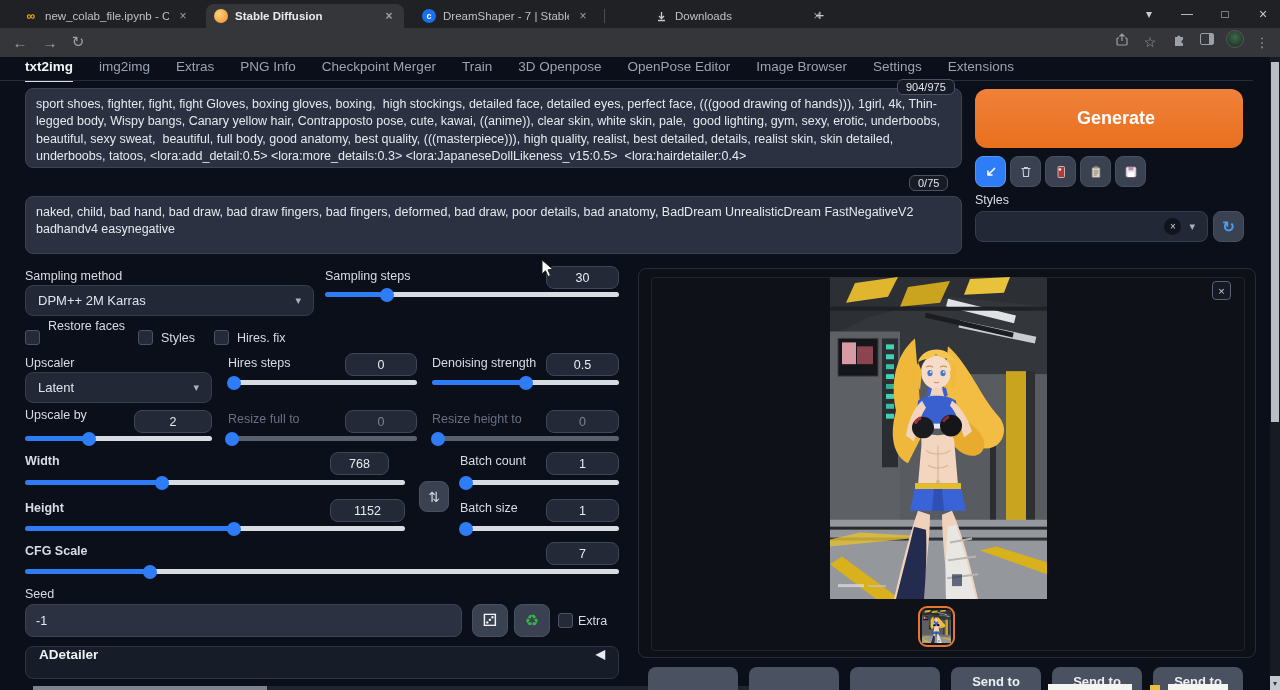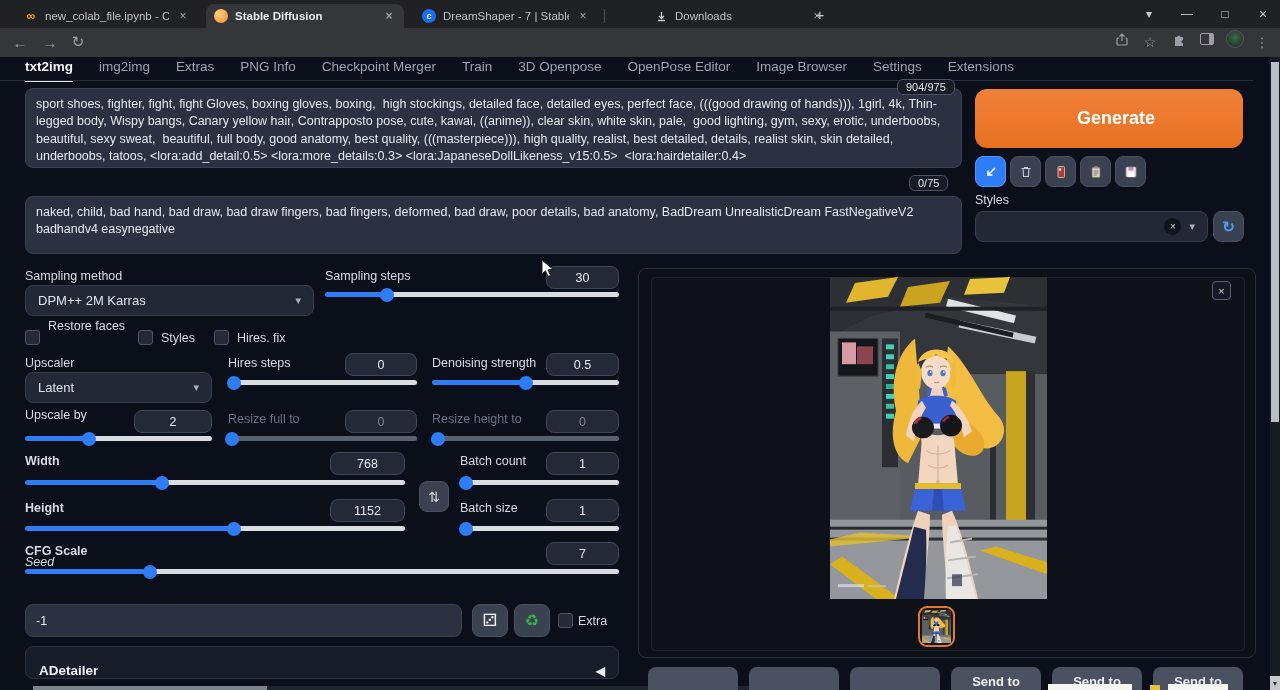--- a/index.html
+++ b/index.html
@@ -56,21 +56,21 @@
              font-size:12.5px; padding:0 10px; outline:none; }
   .slider{ height:5px; border-radius:3px;
            background:linear-gradient(to right,#2e7cf6 var(--p,0%),#d9dce1 var(--p,0%)); }
   .slider::after{ content:""; position:absolute; left:var(--p,0%); top:50%;
            transform:translate(-50%,-50%); width:14px; height:14px; border-radius:50%;
            background:#2e7cf6; }
   .slider.disabled{ background:linear-gradient(to right,#59616f var(--p,0%),#59616f var(--p,0%)); }
   .cb{ width:15px; height:15px; border-radius:3px; background:#242a37; border:1px solid #4a5366; }
 
   .accordion{ background:#161c28; border:1px solid #2c3443; border-radius:8px; display:flex;
-              align-items:flex-end; padding:0 13px; color:#eef1f5; font-size:13.5px; font-weight:700; }
+              align-items:flex-start; padding:0 13px; color:#eef1f5; font-size:13.5px; font-weight:700; }
   .accordion .arrow{ margin-left:auto; color:#e8ebf0; font-size:12px; }
 
   .result{ border:1px solid #262d39; border-radius:8px; background:#0d1017; }
   .gallery{ border:1px solid #1e242f; border-radius:4px; background:#0e1118; }
   .imgclose{ width:19px; height:19px; border:1px solid #5a6173; border-radius:4px; color:#cfd4dc;
              font-size:11px; display:flex; align-items:center; justify-content:center; background:#141925; }
   .thumbwrap{ border:2px solid #e8772e; border-radius:9px; padding:2px; background:#12161f; }
   .footbtn{ flex:1; background:#4a5262; border-radius:8px; color:#edeff3; font-size:13px;
             font-weight:700; text-align:center; padding-top:7px; line-height:1.25; overflow:hidden; }
 
@@ -245,21 +245,21 @@
 
   <div class="abs lbl dim" style="left:228px;top:412px;">Resize full to</div>
   <input class="abs numbox dim" style="left: 345px; top: 410px; width: 72px; height: 23px;" value="0">
   <div class="abs slider disabled" style="left: 228px; top: 436px; width: 189px; --p: 2%;"></div>
 
   <div class="abs lbl dim" style="left:432px;top:412px;">Resize height to</div>
   <input class="abs numbox dim" style="left: 546px; top: 410px; width: 73px; height: 23px;" value="0">
   <div class="abs slider disabled" style="left: 432px; top: 436px; width: 187px; --p: 3%;"></div>
 
   <div class="abs lbl" style="left:25px;top:454px;font-weight:700;">Width</div>
-  <input class="abs numbox" style="left: 330px; top: 452px; width: 75px; height: 23px;" value="768">
+  <input class="abs numbox" style="left: 330px; top: 452px; width: 59px; height: 23px;" value="768">
   <div class="abs slider" style="left: 25px; top: 480px; width: 380px; --p: 36%;"></div>
 
   <div class="abs lbl" style="left:460px;top:454px;">Batch count</div>
   <input class="abs numbox" style="left: 546px; top: 452px; width: 73px; height: 23px;" value="1">
   <div class="abs slider" style="left: 460px; top: 480px; width: 159px; --p: 4%;"></div>
 
   <div class="abs tool" style="left:419px;top:481px;width:30px;">
     <span style="color:#d3d8e0;font-size:14px;">⇅</span>
   </div>
 
@@ -268,21 +268,21 @@
   <div class="abs slider" style="left: 25px; top: 526px; width: 380px; --p: 55%;"></div>
 
   <div class="abs lbl" style="left:460px;top:501px;">Batch size</div>
   <input class="abs numbox" style="left: 546px; top: 499px; width: 73px; height: 23px;" value="1">
   <div class="abs slider" style="left: 460px; top: 526px; width: 159px; --p: 4%;"></div>
 
   <div class="abs lbl" style="left:25px;top:544px;font-weight:700;">CFG Scale</div>
   <input class="abs numbox" style="left: 546px; top: 542px; width: 73px; height: 23px;" value="7">
   <div class="abs slider" style="left: 25px; top: 569px; width: 594px; --p: 21%;"></div>
 
-  <div class="abs lbl" style="left:25px;top:555px;font-style:italic;">Seed</div>
+  <div class="abs lbl" style="left:25px;top:587px;">Seed</div>
   <input class="abs seedbox" style="left: 25px; top: 604px; width: 437px; height: 33px;" value="-1">
   <div class="abs tool" style="left:472px;top:604px;width:36px;height:33px;">
     <span style="color:#f2f4f7;font-size:17px;">⚂</span>
   </div>
   <div class="abs tool" style="left:514px;top:604px;width:36px;height:33px;">
     <span style="color:#36b24a;font-size:16px;">♻</span>
   </div>
   <span class="abs cb" style="left:558px;top:613px;"></span>
   <span class="abs lbl" style="left:578px;top:614px;">Extra</span>
 

